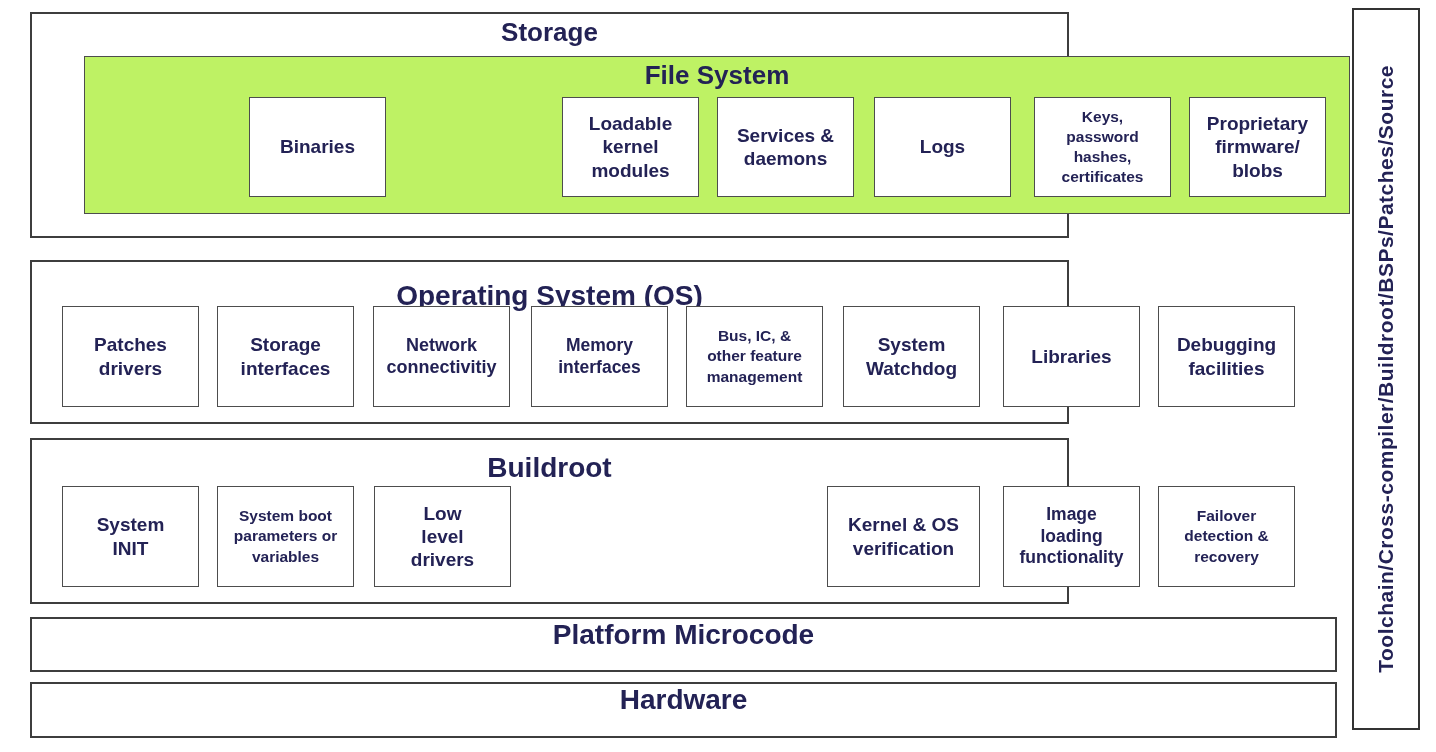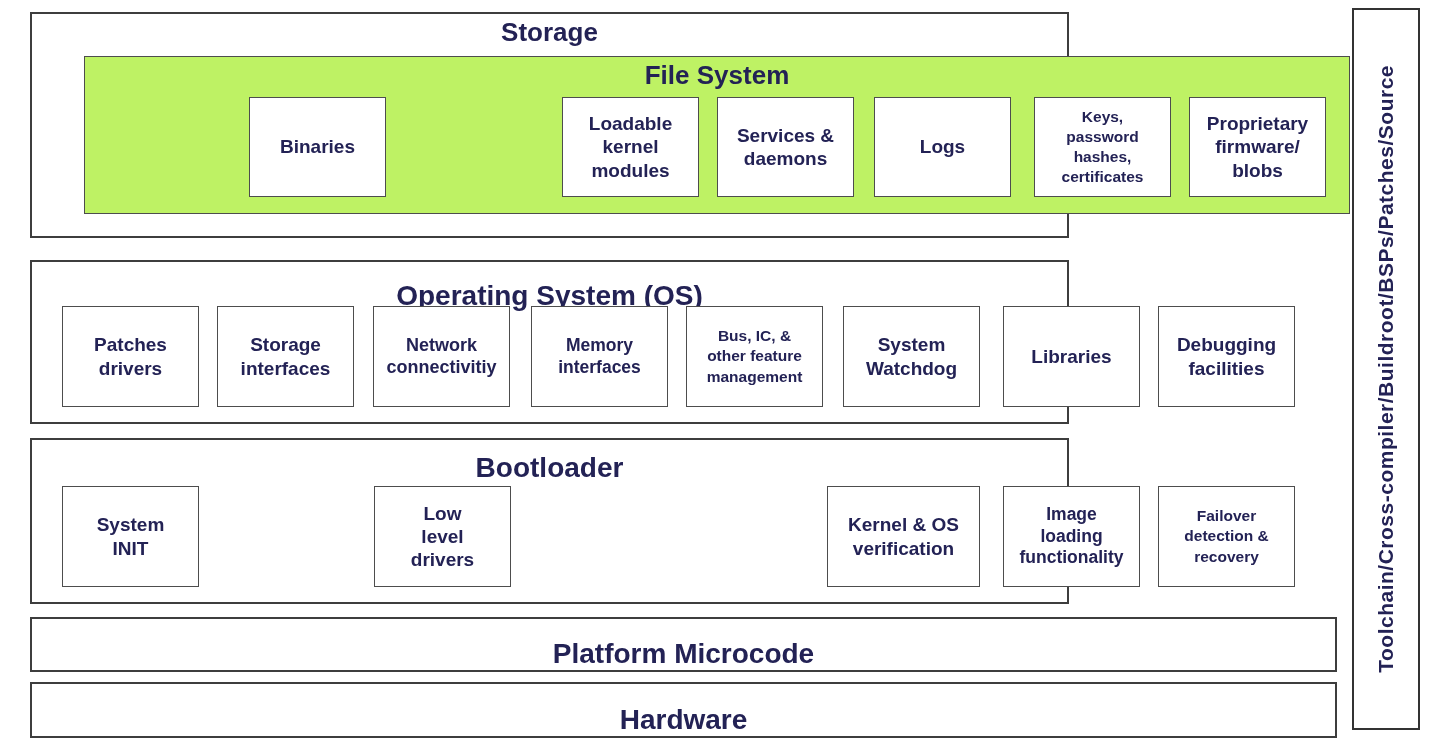--- a/index.html
+++ b/index.html
@@ -68,21 +68,21 @@
   #os-section .box   { top: 44px; height: 101px; }
   #bootloader-section .box { top: 46px; height: 101px; }
   .bar {
     position: absolute;
     left: 30px;
     width: 1307px;
     border: 2px solid #3d3d3d;
     box-sizing: border-box;
     background: #ffffff;
     display: flex;
-    align-items: flex-end;
+    align-items: flex-start;
     justify-content: center;
     font-size: 28px;
   }
   #microcode-bar { top: 617px; height: 55px; }
   #hardware-bar  { top: 682px; height: 56px; }
   #toolchain-bar {
     position: absolute;
     left: 1352px;
     top: 8px;
     width: 68px;
@@ -170,24 +170,29 @@
     <div class="box" style="left:971px">
         <span>Libraries</span>
       </div>
     <div class="box" style="left:1126px">
         <span>Debugging
 facilities</span>
       </div>
   </section>
 
   <section class="section" id="bootloader-section">
-    <div class="sec-title t28">Bootloader</div>
+    <div class="sec-title t28">Buildroot</div>
     <div class="box" style="left:30px">
         <span>System
 INIT</span>
+      </div>
+    <div class="box sm" style="left:185px">
+        <span>System boot
+parameters or
+variables</span>
       </div>
     <div class="box" style="left:342px">
         <span>Low
 level
 drivers</span>
       </div>
     <div class="box" style="left:795px; width:153px">
         <span>Kernel &amp; OS
 verification</span>
       </div>

